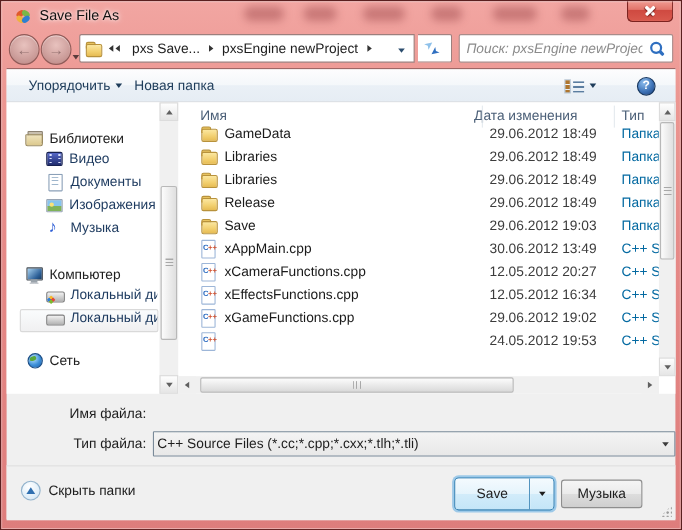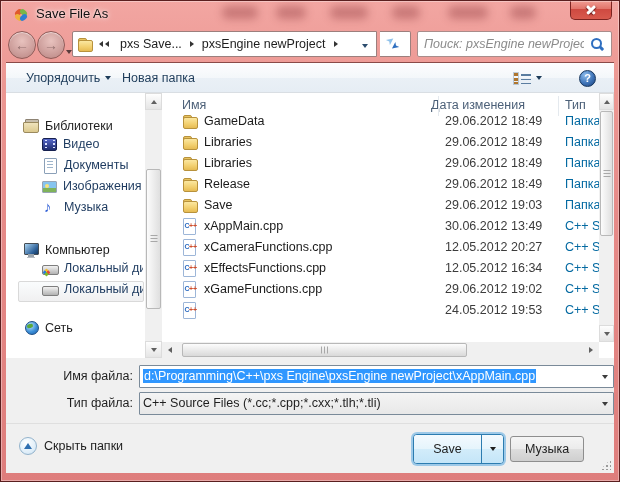--- a/index.html
+++ b/index.html
@@ -415,26 +415,20 @@
         </div>
       <div class="h-thumb"></div>
       <div class="h-btn" style="right:0;">
           <i class="t-rt"></i>
         </div>
     </div>
   </div>
 
   <div class="field-row" style="top:302px;">
     <span class="field-label">Имя файла:</span>
-    <div class="combo">
-      <span class="val selected">d:\Programming\C++\pxs Engine\pxsEngine newProject\xAppMain.cpp</span>
-      <span class="dd">
-          <i class="tri-down"></i>
-        </span>
-    </div>
   </div>
   <div class="field-row" style="top:329px;">
     <span class="field-label">Тип файла:</span>
     <div class="combo gray">
       <span class="val">C++ Source Files (*.cc;*.cpp;*.cxx;*.tlh;*.tli)</span>
       <span class="dd">
           <i class="tri-down"></i>
         </span>
     </div>
   </div>

